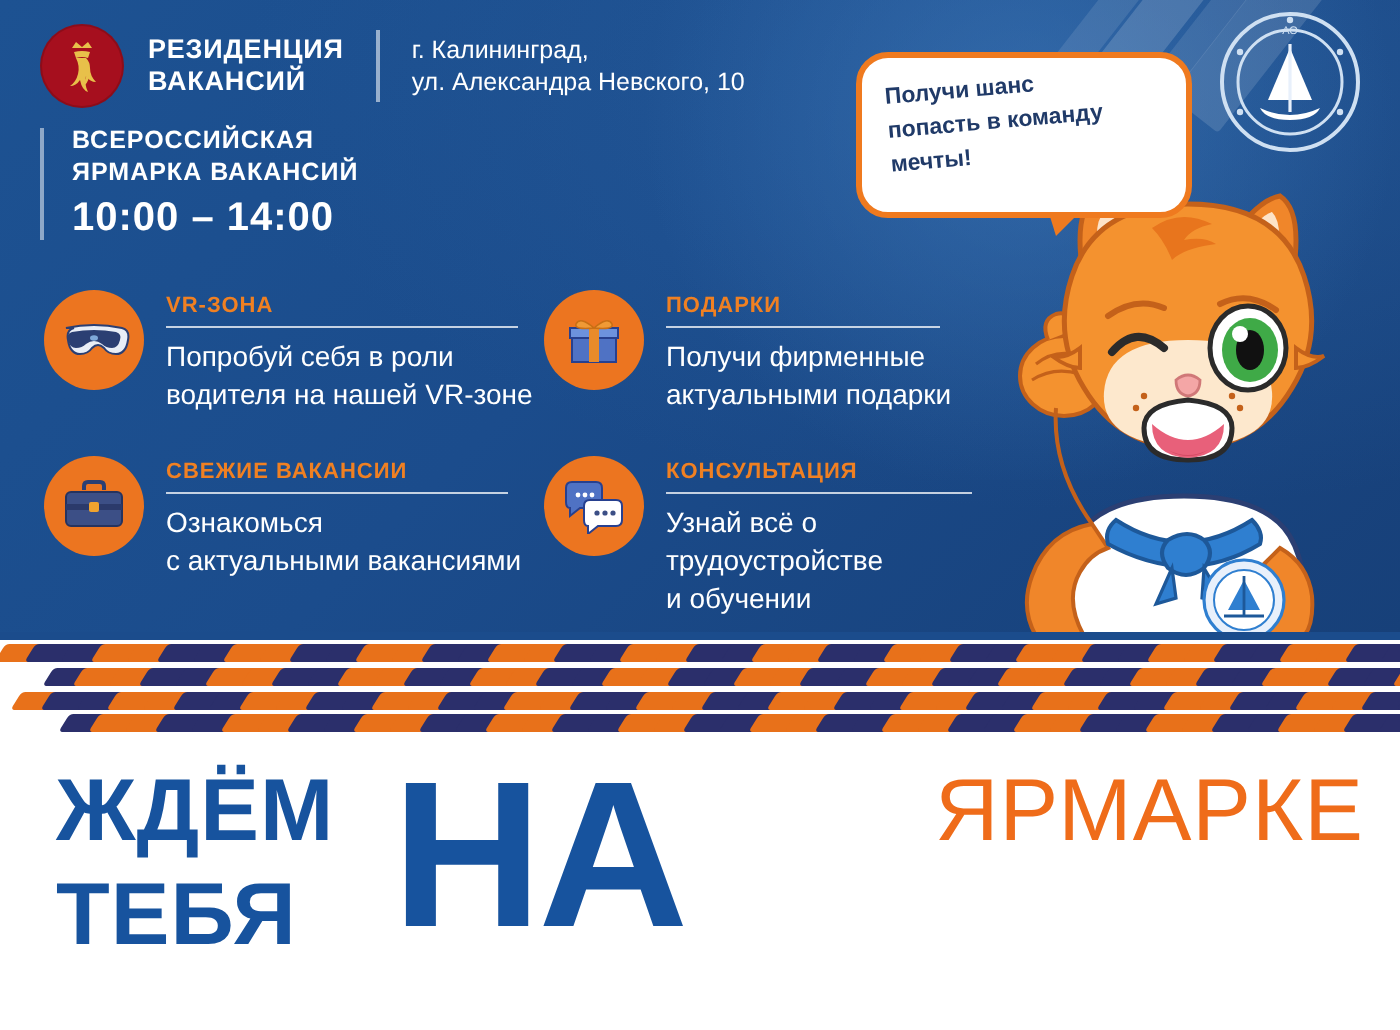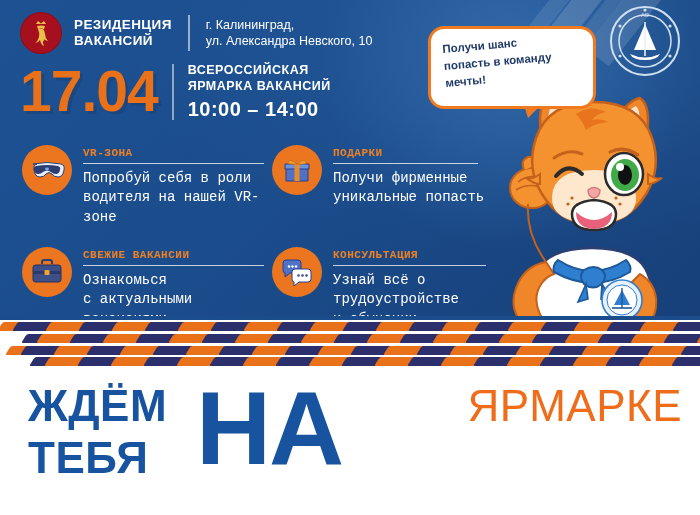--- a/index.html
+++ b/index.html
@@ -43,21 +43,21 @@
     font-size:57px;font-weight:bold;color:#e8711a;letter-spacing:-1px;line-height:1;
     text-shadow:3px 3px 0 rgba(0,0,0,.10);
   }
   .dvrule{width:2px;height:56px;background:rgba(255,255,255,.5);}
   .eventinfo{color:#ffffff;}
   .ev-title{font-size:12.5px;font-weight:bold;line-height:1.28;letter-spacing:.5px;}
   .ev-time{font-size:20px;font-weight:bold;color:#ffffff;letter-spacing:.5px;margin-top:4px;}
 
   
   .features{position:absolute;left:22px;top:145px;width:470px;
-    display:grid;grid-template-columns:250px 220px;grid-template-rows:auto auto;row-gap:20px;font-family:Liberation Mono, monospace;}
+    display:grid;grid-template-columns:250px 220px;grid-template-rows:auto auto;row-gap:20px;}
   .feature{display:flex;align-items:flex-start;gap:11px;}
   .ficon{width:50px;height:50px;border-radius:50%;background:#ec7520;flex:none;
     display:flex;align-items:center;justify-content:center;}
   .ficon svg{display:block;}
   .ftext{padding-top:2px;}
   .fhead{color:#f08022;font-size:11px;font-weight:bold;letter-spacing:.5px;}
   .fline{height:1px;background:rgba(255,255,255,.75);margin:4px 0 5px;width:96%;}
   .fdesc{color:#ffffff;font-size:14px;line-height:1.38;}
 
   
@@ -116,21 +116,20 @@
       <div>ВАКАНСИЙ</div>
     </div>
     <div class="vrule"></div>
     <div class="addr">
       <div>г. Калининград,</div>
       <div>ул. Александра Невского, 10</div>
     </div>
   </div>
 
   <div class="datewrap">
-    <div class="bigdate">17.04</div>
     <div class="dvrule"></div>
     <div class="eventinfo">
       <div class="ev-title">ВСЕРОССИЙСКАЯ</div>
       <div class="ev-title">ЯРМАРКА ВАКАНСИЙ</div>
       <div class="ev-time">10:00 – 14:00</div>
     </div>
   </div>
 
   <div class="features">
 
@@ -160,21 +159,21 @@
           <rect x="13.5" y="10" width="5" height="17" fill="#e98b2a"></rect>
           <path d="M16 10 q-7-6 -9-2 q-1 3 9 2 z" fill="#f09a35" stroke="#c96f14" stroke-width=".8"></path>
           <path d="M16 10 q7-6 9-2 q1 3 -9 2 z" fill="#f09a35" stroke="#c96f14" stroke-width=".8"></path>
         </svg>
       </div>
       <div class="ftext">
         <div class="fhead">ПОДАРКИ</div>
         <div class="fline"></div>
         <div class="fdesc">
           <div>Получи фирменные</div>
-          <div>уникальные попасть</div>
+          <div>актуальными подарки</div>
         </div>
       </div>
     </div>
 
     <div class="feature">
       <div class="ficon">
         <svg width="34" height="28" viewBox="0 0 34 28">
           <path d="M12 6 v-2 q0-2 2-2 h6 q2 0 2 2 v2" fill="none" stroke="#2b3f73" stroke-width="2"></path>
           <rect x="3" y="7" width="28" height="17" rx="2.5" fill="#3c4f86" stroke="#26335f" stroke-width="1"></rect>
           <rect x="3" y="13" width="28" height="3" fill="#2b3a6b"></rect>

